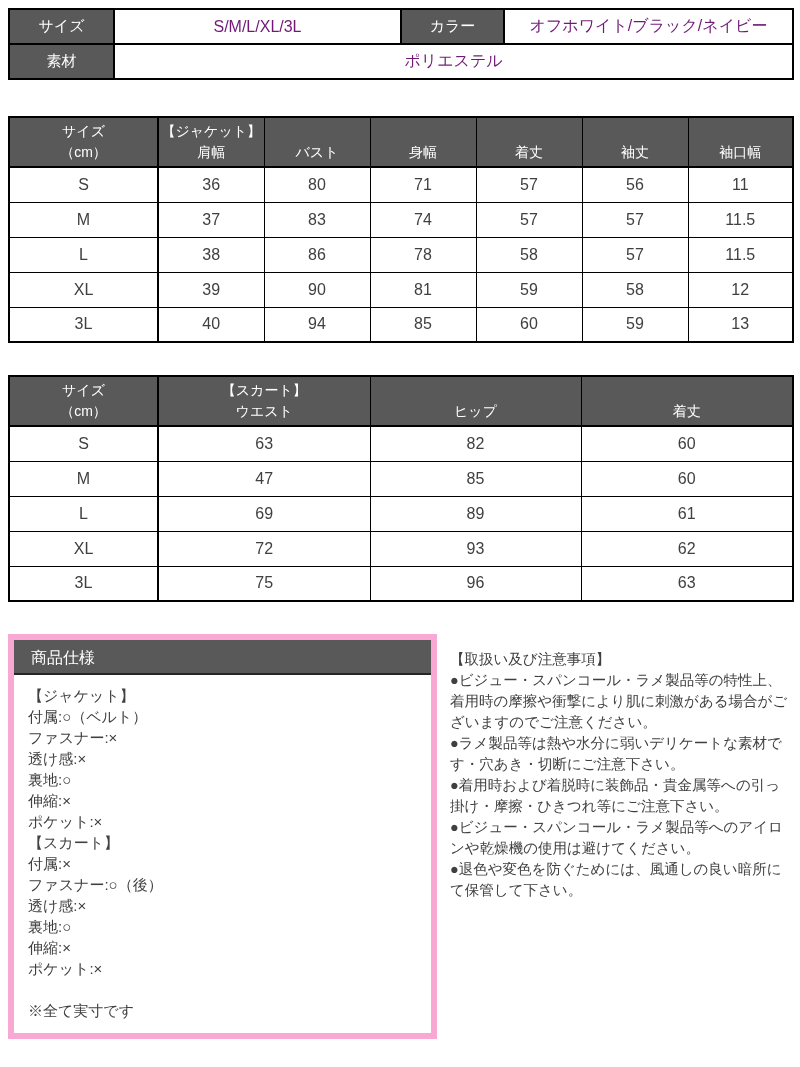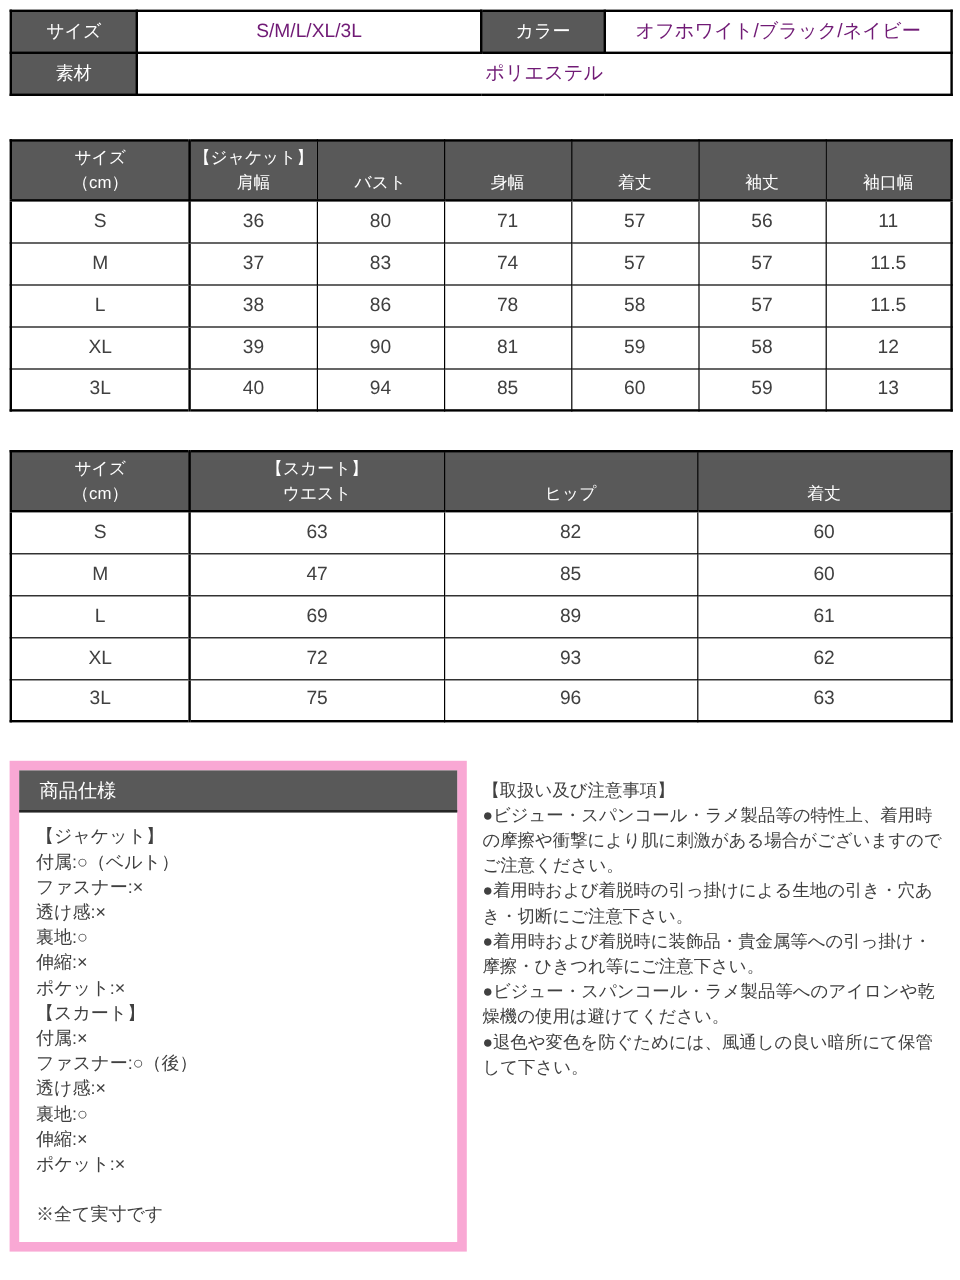--- a/index.html
+++ b/index.html
@@ -25,21 +25,21 @@
   .size-table th {
     background:#595959; color:#ffffff; font-weight:normal;
     border-bottom:2px solid #000000; padding:3px 0;
   }
   .size-table th:first-child, .size-table td:first-child { border-right:2px solid #000000; }
   .size-table td { height:35px; text-align:center; font-size:16px; color:#404040; }
   .hl { height:21px; line-height:21px; font-size:14px; text-align:center; }
 
   
   .bottom { display:flex; align-items:flex-start; }
-  .spec-box { width:381px; border:8px solid #f9a8d4; }
+  .spec-box { width:429px; border:6px solid #f9a8d4; }
   .spec-title {
     background:#595959; color:#ffffff; font-size:16px; height:35px; line-height:35px;
     padding-left:17px; border-bottom:2px solid #262626;
   }
   .spec-body { padding:10px 14px 12px; font-size:15px; line-height:21px; color:#404040; }
   .spec-line { min-height:21px; }
   .notes { flex:1; padding:15px 2px 0 13px; font-size:14.5px; line-height:21px; color:#404040; }
 </style>
 </head>
 <body>
@@ -239,20 +239,20 @@
         <div class="spec-line">伸縮:×</div>
         <div class="spec-line">ポケット:×</div>
         <div class="spec-line"></div>
         <div class="spec-line">※全て実寸です</div>
       </div>
     </div>
 
     <div class="notes">
       <div>【取扱い及び注意事項】</div>
       <div>●ビジュー・スパンコール・ラメ製品等の特性上、着用時の摩擦や衝撃により肌に刺激がある場合がございますのでご注意ください。</div>
-      <div>●着用時および着脱時の引っ掛けによる生地の引き・穴あき・切断にご注意下さい。</div>
+      <div>●ラメ製品等は熱や水分に弱いデリケートな素材です・穴あき・切断にご注意下さい。</div>
       <div>●着用時および着脱時に装飾品・貴金属等への引っ掛け・摩擦・ひきつれ等にご注意下さい。</div>
       <div>●ビジュー・スパンコール・ラメ製品等へのアイロンや乾燥機の使用は避けてください。</div>
       <div>●退色や変色を防ぐためには、風通しの良い暗所にて保管して下さい。</div>
     </div>
 
   </div>
 </div>
 
 </body></html>

